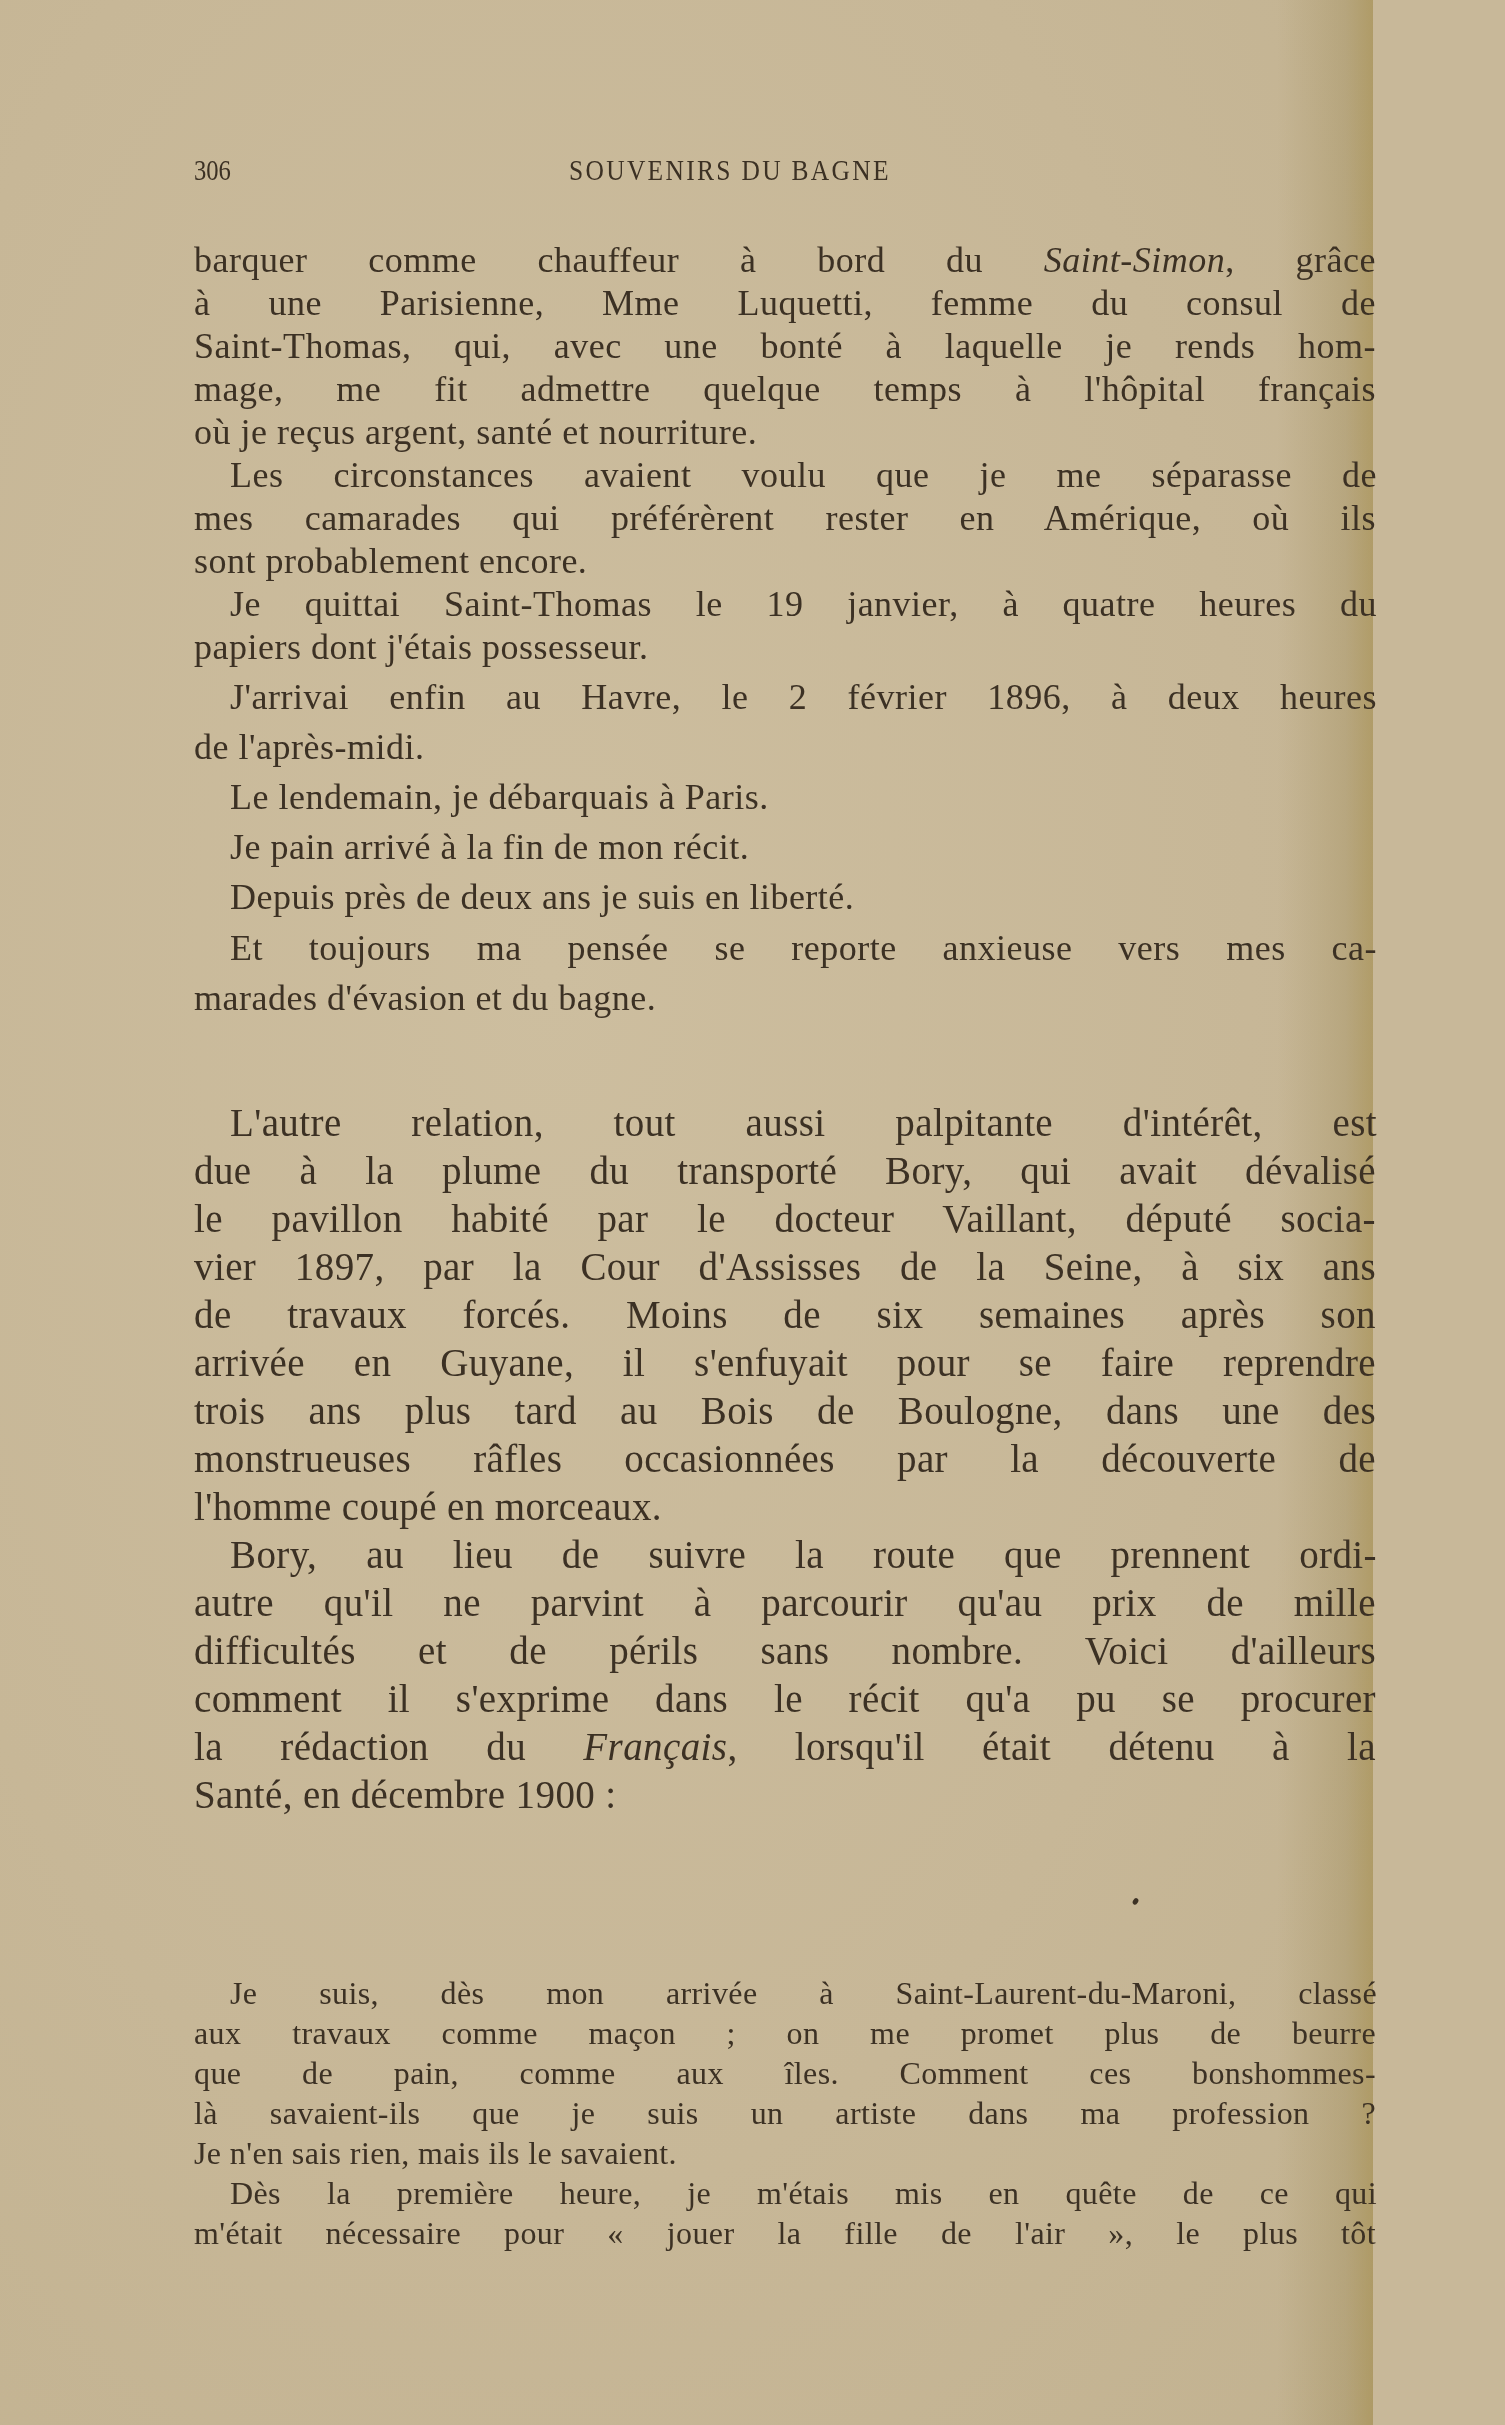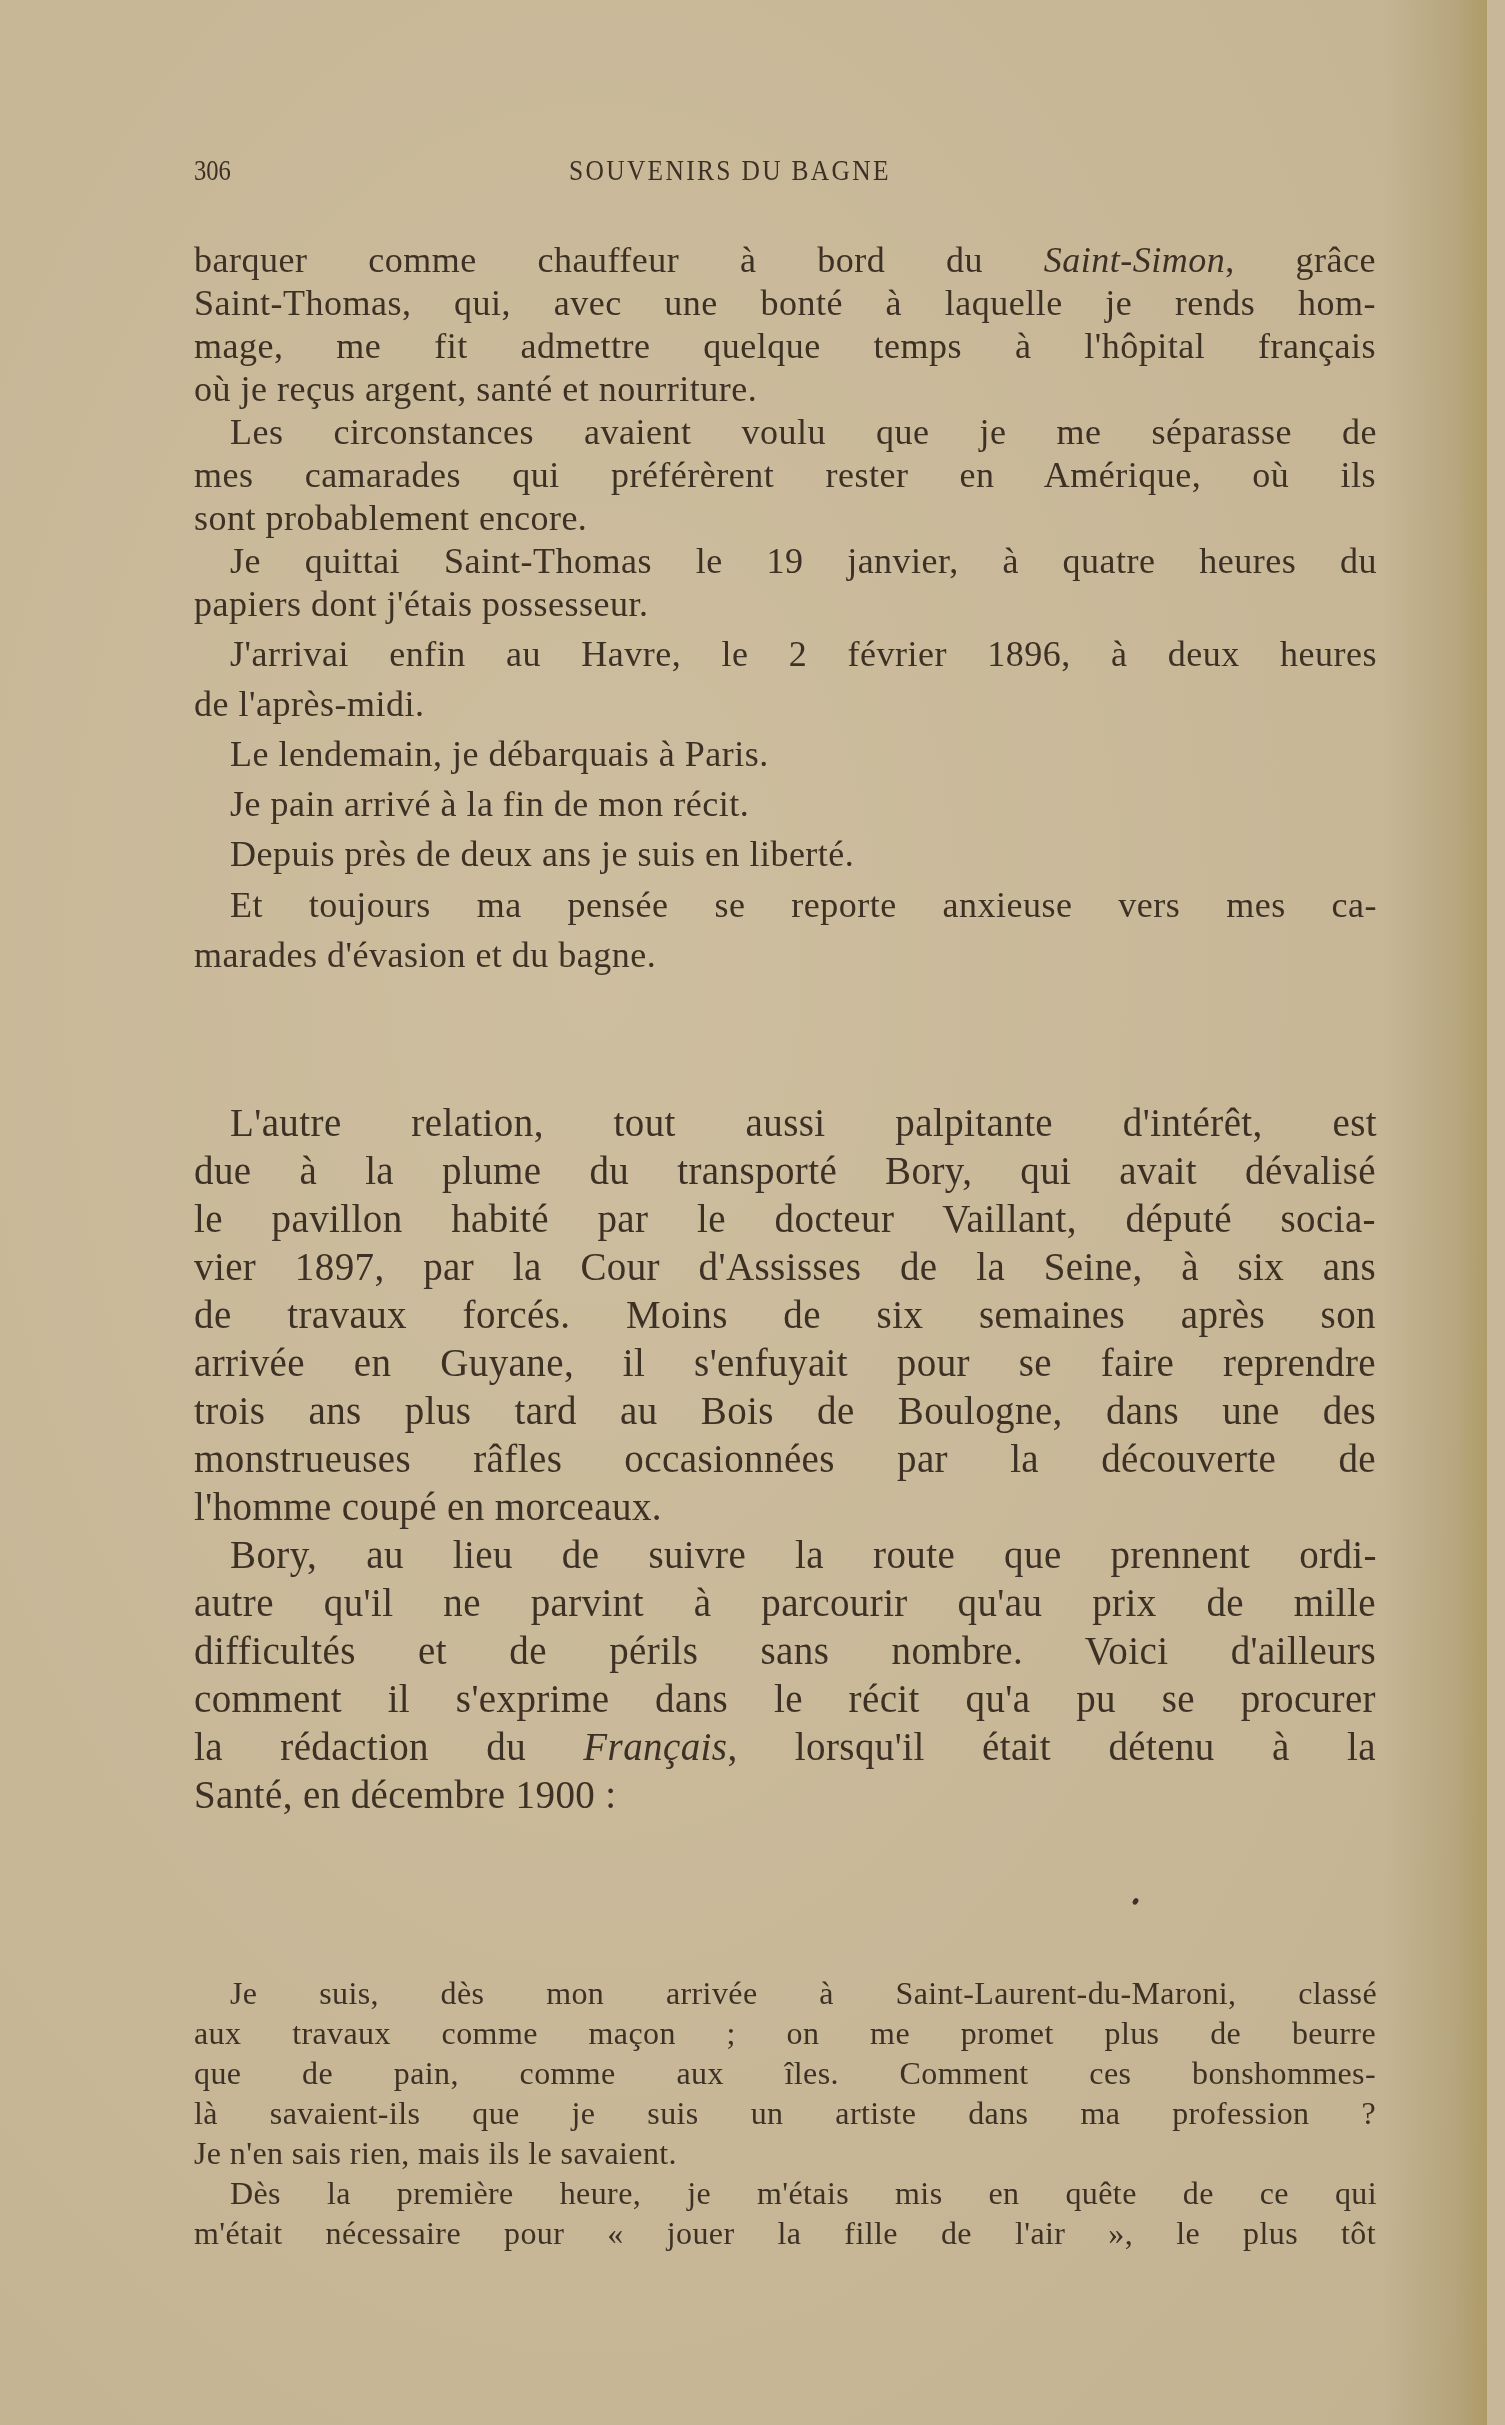--- a/index.html
+++ b/index.html
@@ -4,21 +4,21 @@
 <style>
   html, body { margin: 0; padding: 0; }
   body {
     width: 1505px; height: 2426px; overflow: hidden;
     background: #c8b899;
     position: relative;
     font-family: "Liberation Serif", "DejaVu Serif", serif;
     color: #3c3124;
   }
   .page {
-    position: absolute; left: 0; top: 0; width: 1487px; height: 2426px;
+    position: absolute; left: 0; top: 0; width: 1373px; height: 2426px;
     background:
       linear-gradient(90deg, rgba(0,0,0,0) 0%, rgba(0,0,0,0) 93%, rgba(140,120,60,0.25) 98%, rgba(150,125,50,0.45) 100%),
       radial-gradient(ellipse at 40% 40%, #cdbe9f 0%, #c7b797 60%, #c2b290 100%);
     font-family: Liberation Serif, serif;
   }
   .running-head {
     position: absolute; top: 153px; left: 194px; width: 1182px; height: 41px;
   }
   .page-number {
     position: absolute; left: 0; top: 0; font-size: 30px; letter-spacing: 0;
@@ -55,20 +55,21 @@
 
 <div class="page">
 
   <div class="running-head">
     <span class="page-number">306</span>
     <span class="running-title">SOUVENIRS DU BAGNE</span>
   </div>
 
   <div class="block s1">
     <span class="line"><span>barquer comme chauffeur à bord du </span><span class="italic">Saint-Simon</span><span>, grâce</span></span>
+    <span class="line">à une Parisienne, Mme Luquetti, femme du consul de</span>
     <span class="line">Saint-Thomas, qui, avec une bonté à laquelle je rends hom-</span>
     <span class="line">mage, me fit admettre quelque temps à l'hôpital français</span>
     <span class="line last">où je reçus argent, santé et nourriture.</span>
     <span class="line indent">Les circonstances avaient voulu que je me séparasse de</span>
     <span class="line">mes camarades qui préférèrent rester en Amérique, où ils</span>
     <span class="line last">sont probablement encore.</span>
     <span class="line indent">Je quittai Saint-Thomas le 19 janvier, à quatre heures du</span>
     <span class="line last">papiers dont j'étais possesseur.</span>
     <span class="line indent t1">J'arrivai enfin au Havre, le 2 février 1896, à deux heures</span>
     <span class="line last t1">de l'après-midi.</span>

